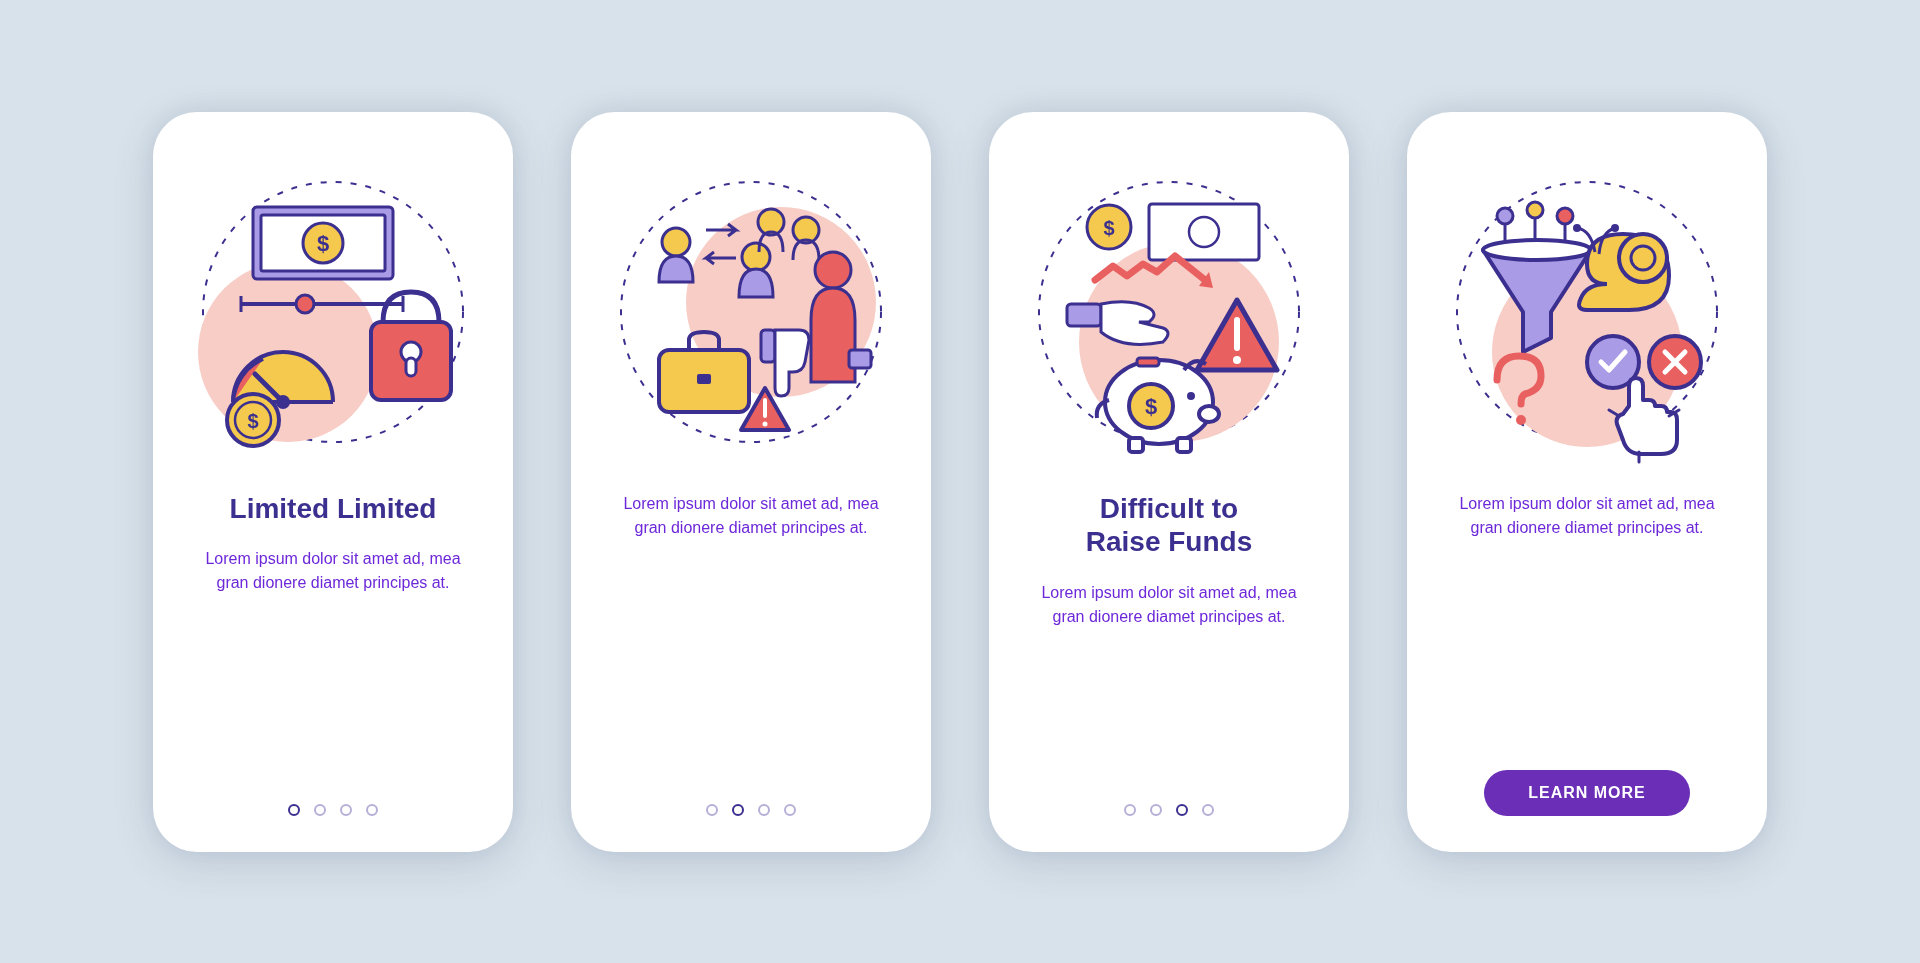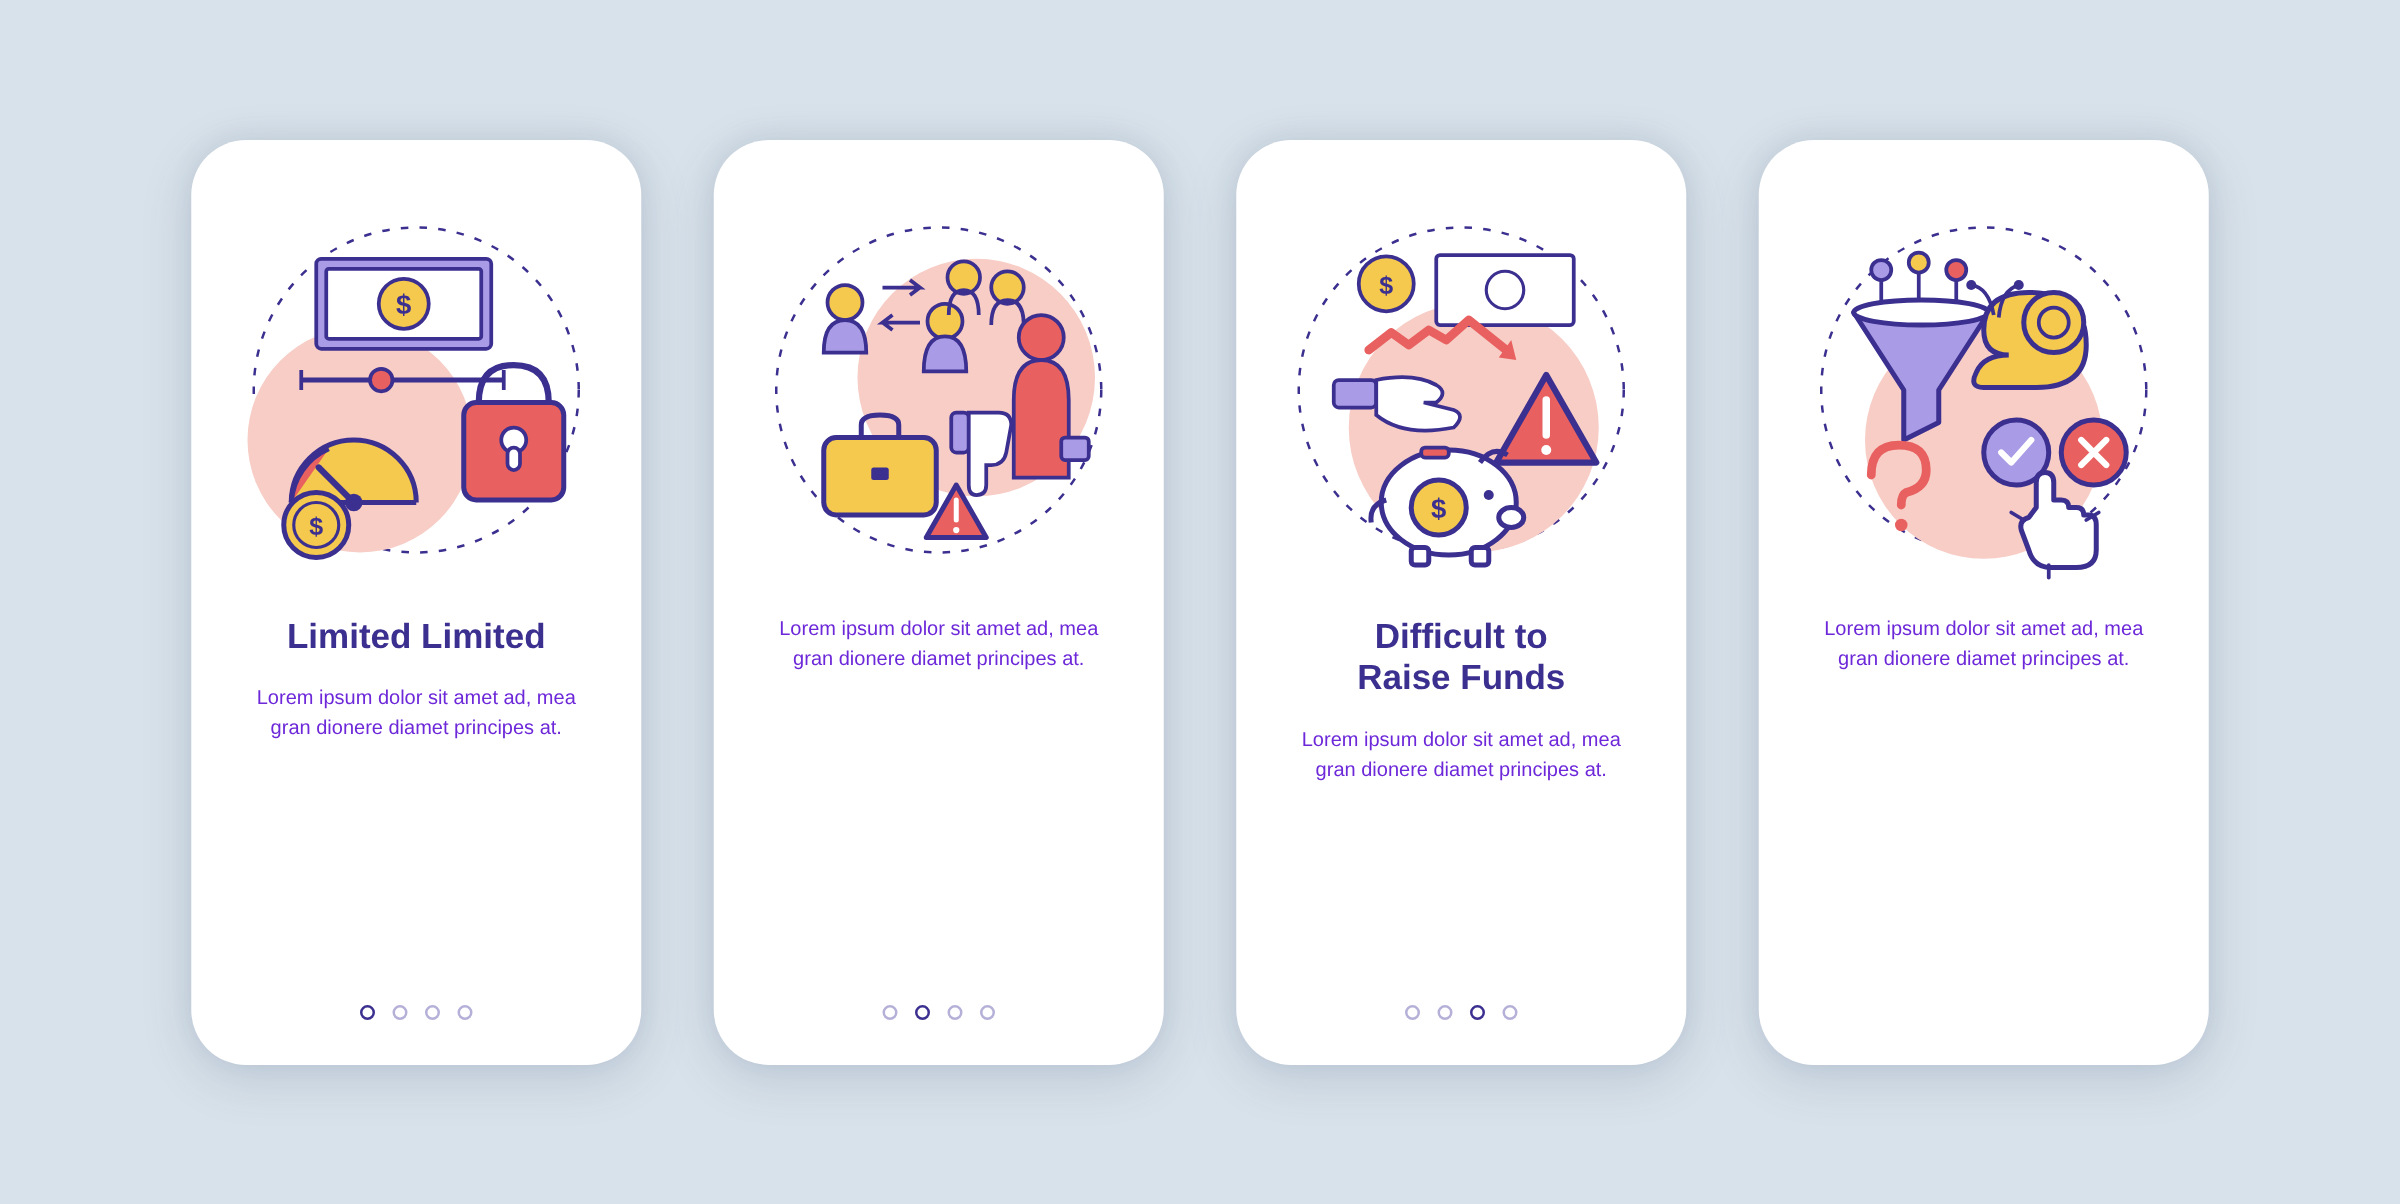--- a/index.html
+++ b/index.html
@@ -260,15 +260,18 @@
         <path d="M 50 228 q 0 -24 22 -24 q 22 0 22 20 q 0 14 -16 18 q -4 2 -4 10" fill="none" stroke="#e8605f" stroke-width="7" stroke-linecap="round"></path>
         <circle cx="74" cy="268" r="5" fill="#e8605f"></circle>
 
         <path d="M 182 254 l 0 -20 q 0 -8 7 -8 q 7 0 7 8 l 0 14 l 6 0 q 6 0 6 6 l 6 0 q 6 0 6 6 l 4 0 q 6 0 6 8 l 0 20 q 0 14 -16 14 l -20 0 q -14 0 -18 -14 l -6 -16 q -2 -8 6 -10 z" fill="#fff" stroke="#3b2f8f" stroke-width="4" stroke-linejoin="round"></path>
         <line x1="162" y1="258" x2="172" y2="264" stroke="#3b2f8f" stroke-width="3" stroke-linecap="round"></line>
         <line x1="232" y1="258" x2="222" y2="264" stroke="#3b2f8f" stroke-width="3" stroke-linecap="round"></line>
         <line x1="192" y1="300" x2="192" y2="310" stroke="#3b2f8f" stroke-width="3" stroke-linecap="round"></line>
       </svg>
     </div>
     <p class="desc">Lorem ipsum dolor sit amet ad, mea gran dionere diamet principes at.</p>
+    <div class="bottom">
+      <button class="cta">LEARN MORE</button>
+    </div>
   </div>
 
 </div>
 
 </body></html>

